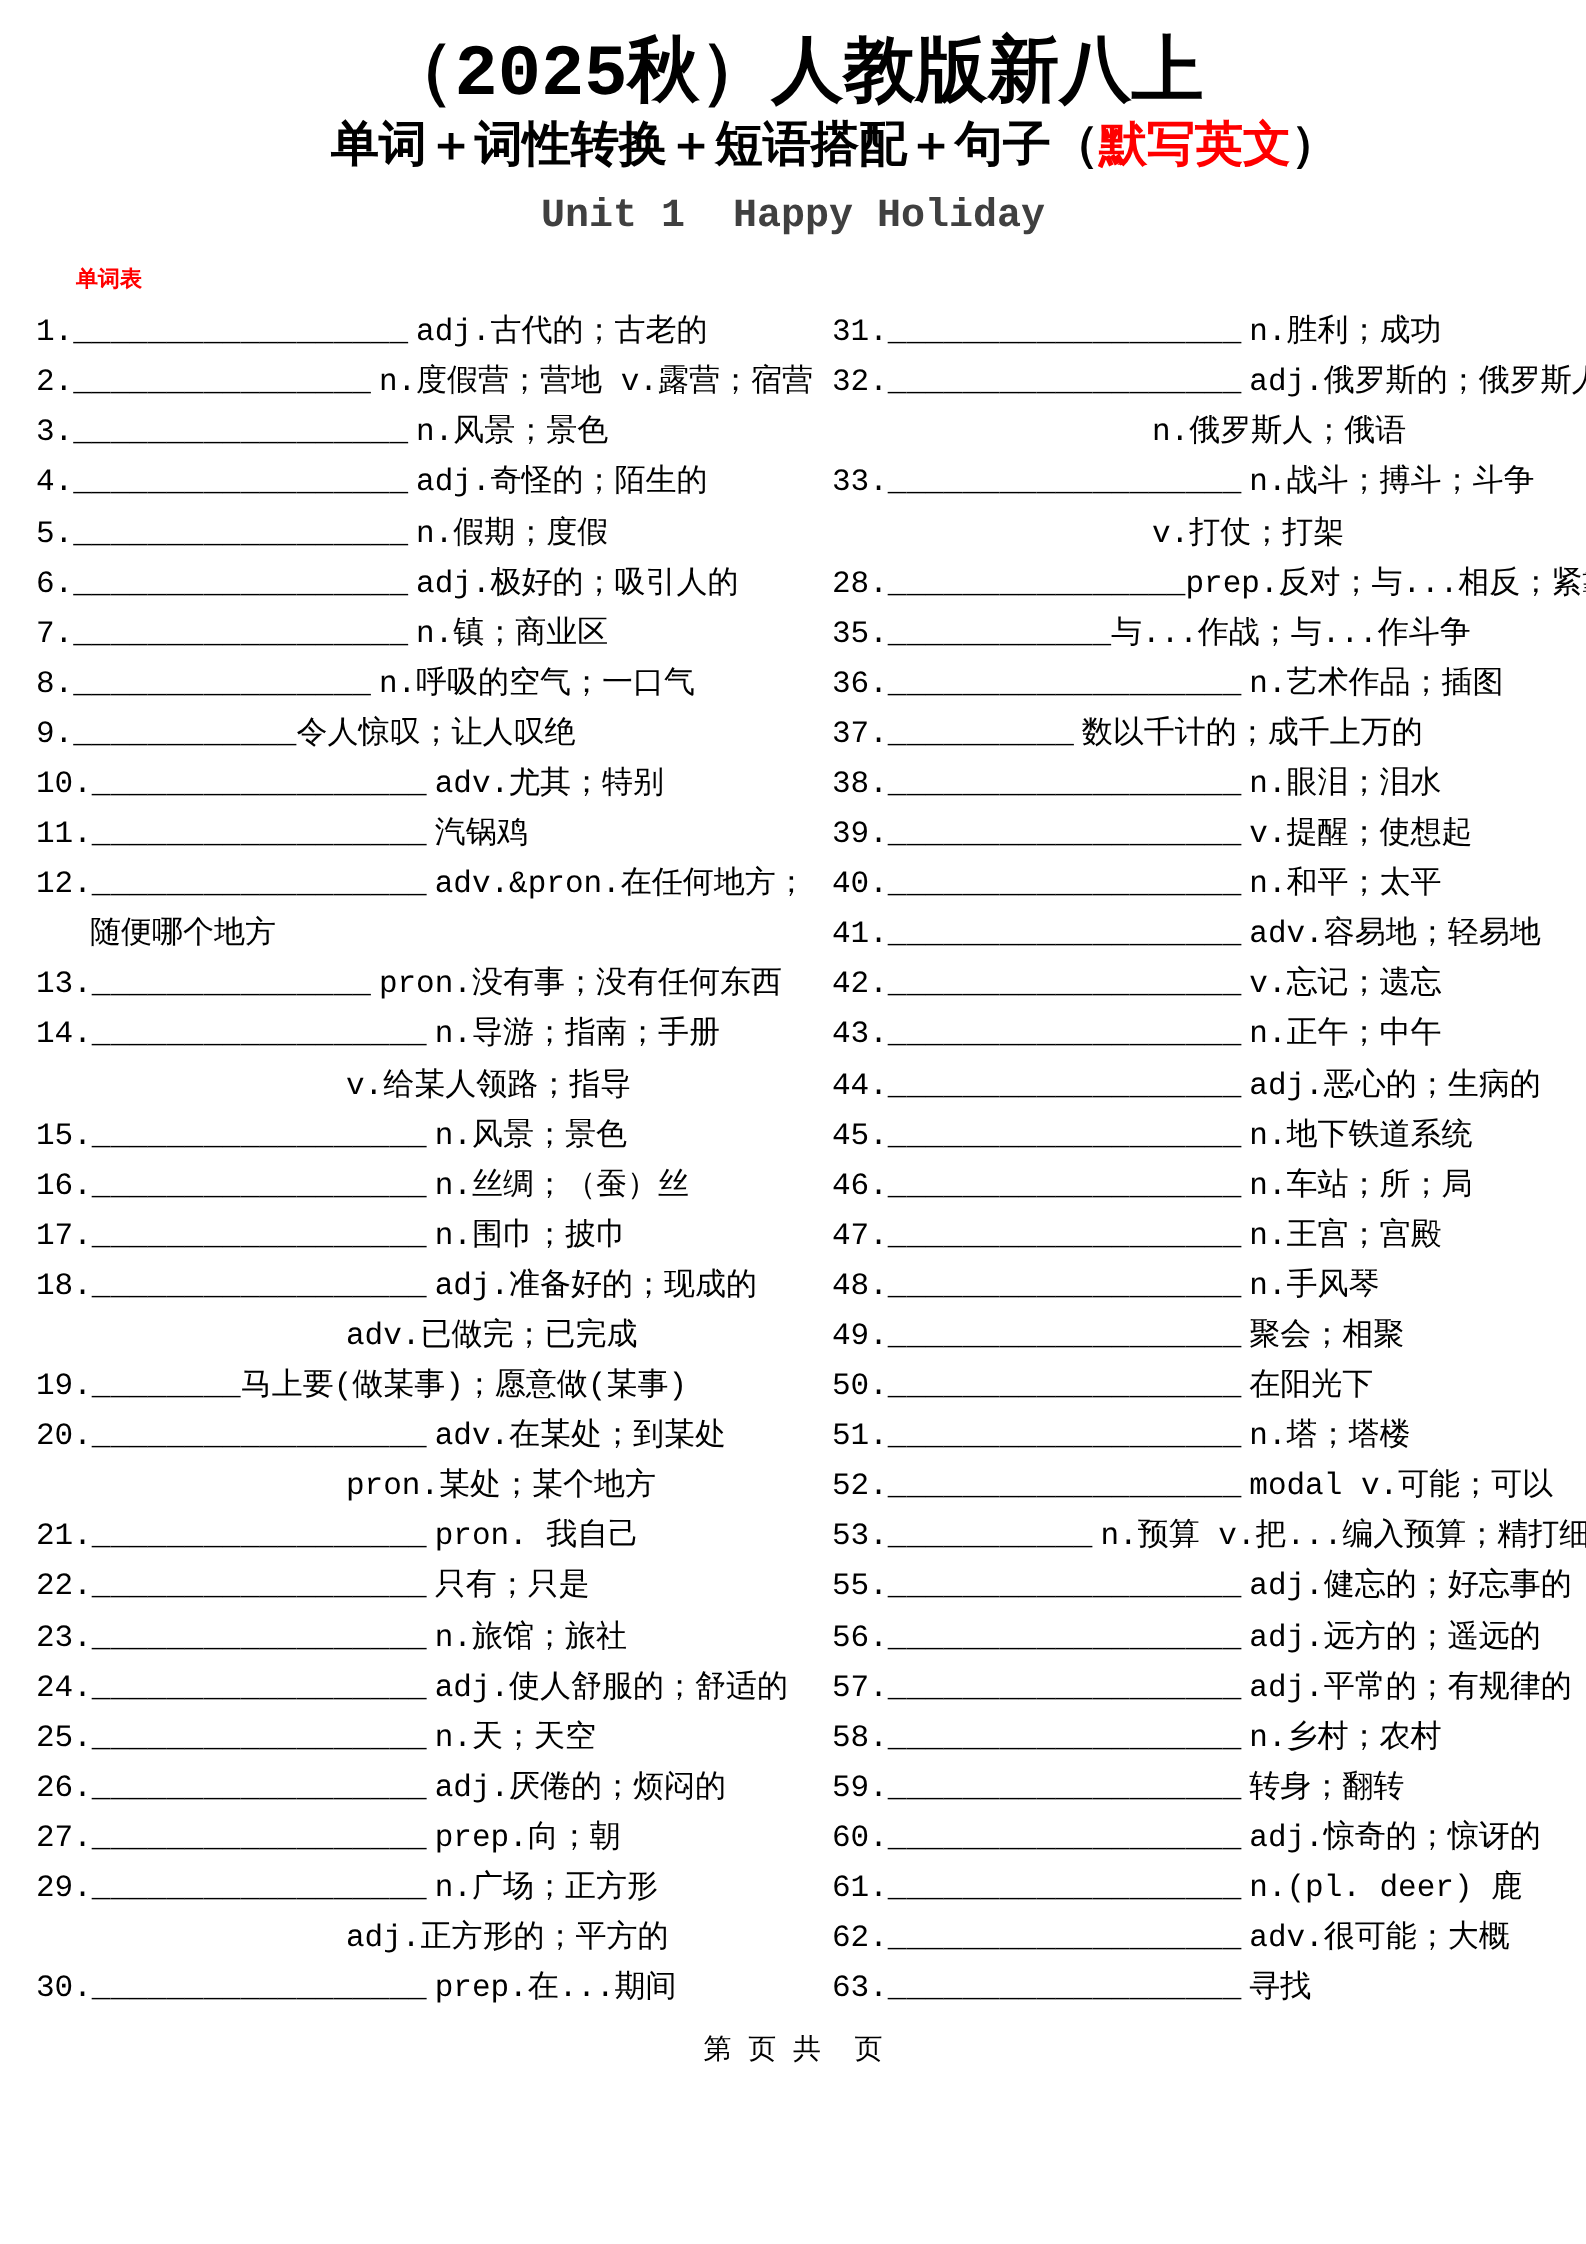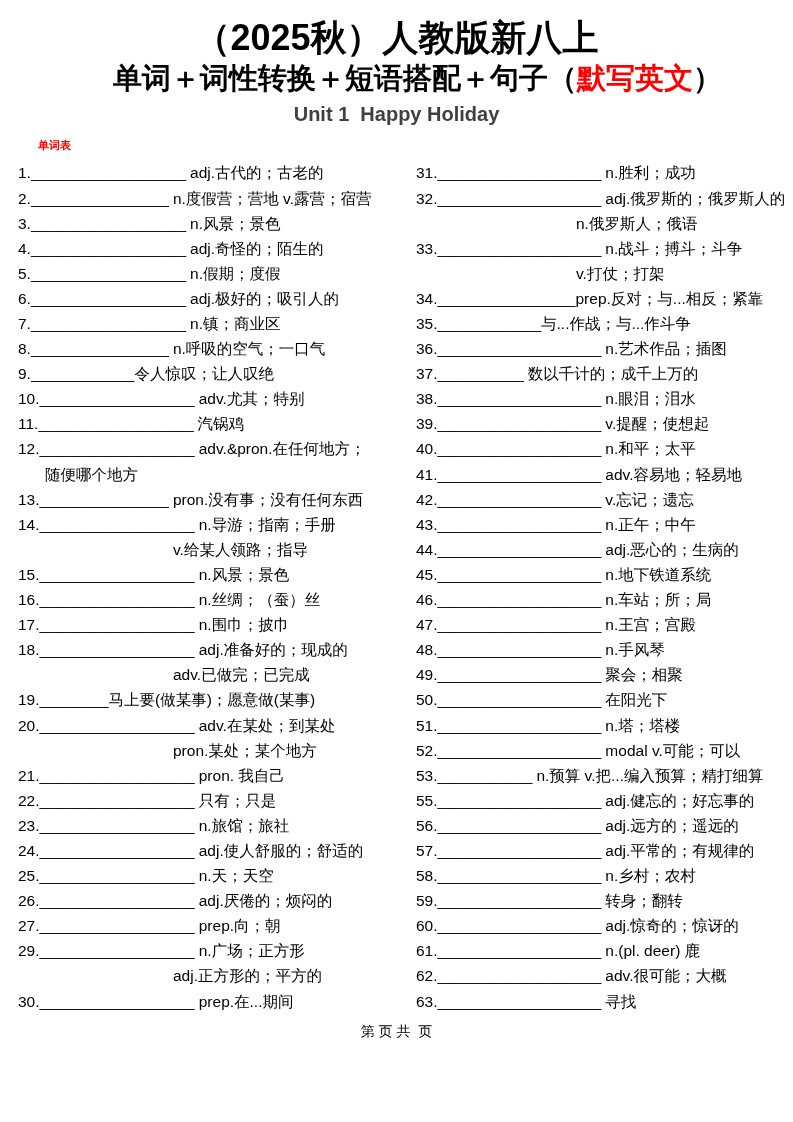--- a/index.html
+++ b/index.html
@@ -1,29 +1,29 @@
 <!DOCTYPE html>
 <html><head>
 <meta charset="utf-8">
 <style>
   html,body{margin:0;padding:0;}
   body{background:#ffffff;}
   .page{
     width:793px;height:1122px;position:relative;overflow:hidden;
     background:#ffffff;color:#000000;
-    font-family:Liberation Sans, sans-serif;
+    font-family:Liberation Mono, monospace;
     box-sizing:border-box;
   }
   .header{text-align:center;}
   .title-line1{
     font-size:36px;font-weight:bold;line-height:1.22;
     padding-top:16px;letter-spacing:0;
   }
   .title-line2{
-    font-size:29px;font-weight:bold;line-height:1.26;padding-left:42px;
+    font-size:24px;font-weight:bold;line-height:1.26;padding-left:42px;
   }
   .red{color:#ff0000;}
   .unit-title{
     font-size:20px;font-weight:bold;color:#404040;
     margin-top:7px;white-space:pre;
   }
   .section-label{
     font-size:11px;font-weight:bold;color:#ff0000;
     text-align:left;margin:12px 0 7px 38px;
   }
@@ -92,21 +92,21 @@
         <div class="row"><span class="num">29.</span><span class="blank">__________________</span><span class="def">n.广场；正方形</span></div>
         <div class="cont lg">adj.正方形的；平方的</div>
         <div class="row"><span class="num">30.</span><span class="blank">__________________</span><span class="def">prep.在...期间</span></div>
       </div>
     <div class="col-right">
         <div class="row"><span class="num">31.</span><span class="blank">___________________</span><span class="def">n.胜利；成功</span></div>
         <div class="row"><span class="num">32.</span><span class="blank">___________________</span><span class="def">adj.俄罗斯的；俄罗斯人的</span></div>
         <div class="cont lg">n.俄罗斯人；俄语</div>
         <div class="row"><span class="num">33.</span><span class="blank">___________________</span><span class="def">n.战斗；搏斗；斗争</span></div>
         <div class="cont lg">v.打仗；打架</div>
-        <div class="row"><span class="num">34.</span><span class="blank tight">________________</span><span class="def">prep.反对；与...相反；紧靠</span></div>
+        <div class="row"><span class="num">28.</span><span class="blank tight">________________</span><span class="def">prep.反对；与...相反；紧靠</span></div>
         <div class="row"><span class="num">35.</span><span class="blank tight">____________</span><span class="def">与...作战；与...作斗争</span></div>
         <div class="row"><span class="num">36.</span><span class="blank">___________________</span><span class="def">n.艺术作品；插图</span></div>
         <div class="row"><span class="num">37.</span><span class="blank">__________</span><span class="def">数以千计的；成千上万的</span></div>
         <div class="row"><span class="num">38.</span><span class="blank">___________________</span><span class="def">n.眼泪；泪水</span></div>
         <div class="row"><span class="num">39.</span><span class="blank">___________________</span><span class="def">v.提醒；使想起</span></div>
         <div class="row"><span class="num">40.</span><span class="blank">___________________</span><span class="def">n.和平；太平</span></div>
         <div class="row"><span class="num">41.</span><span class="blank">___________________</span><span class="def">adv.容易地；轻易地</span></div>
         <div class="row"><span class="num">42.</span><span class="blank">___________________</span><span class="def">v.忘记；遗忘</span></div>
         <div class="row"><span class="num">43.</span><span class="blank">___________________</span><span class="def">n.正午；中午</span></div>
         <div class="row"><span class="num">44.</span><span class="blank">___________________</span><span class="def">adj.恶心的；生病的</span></div>

